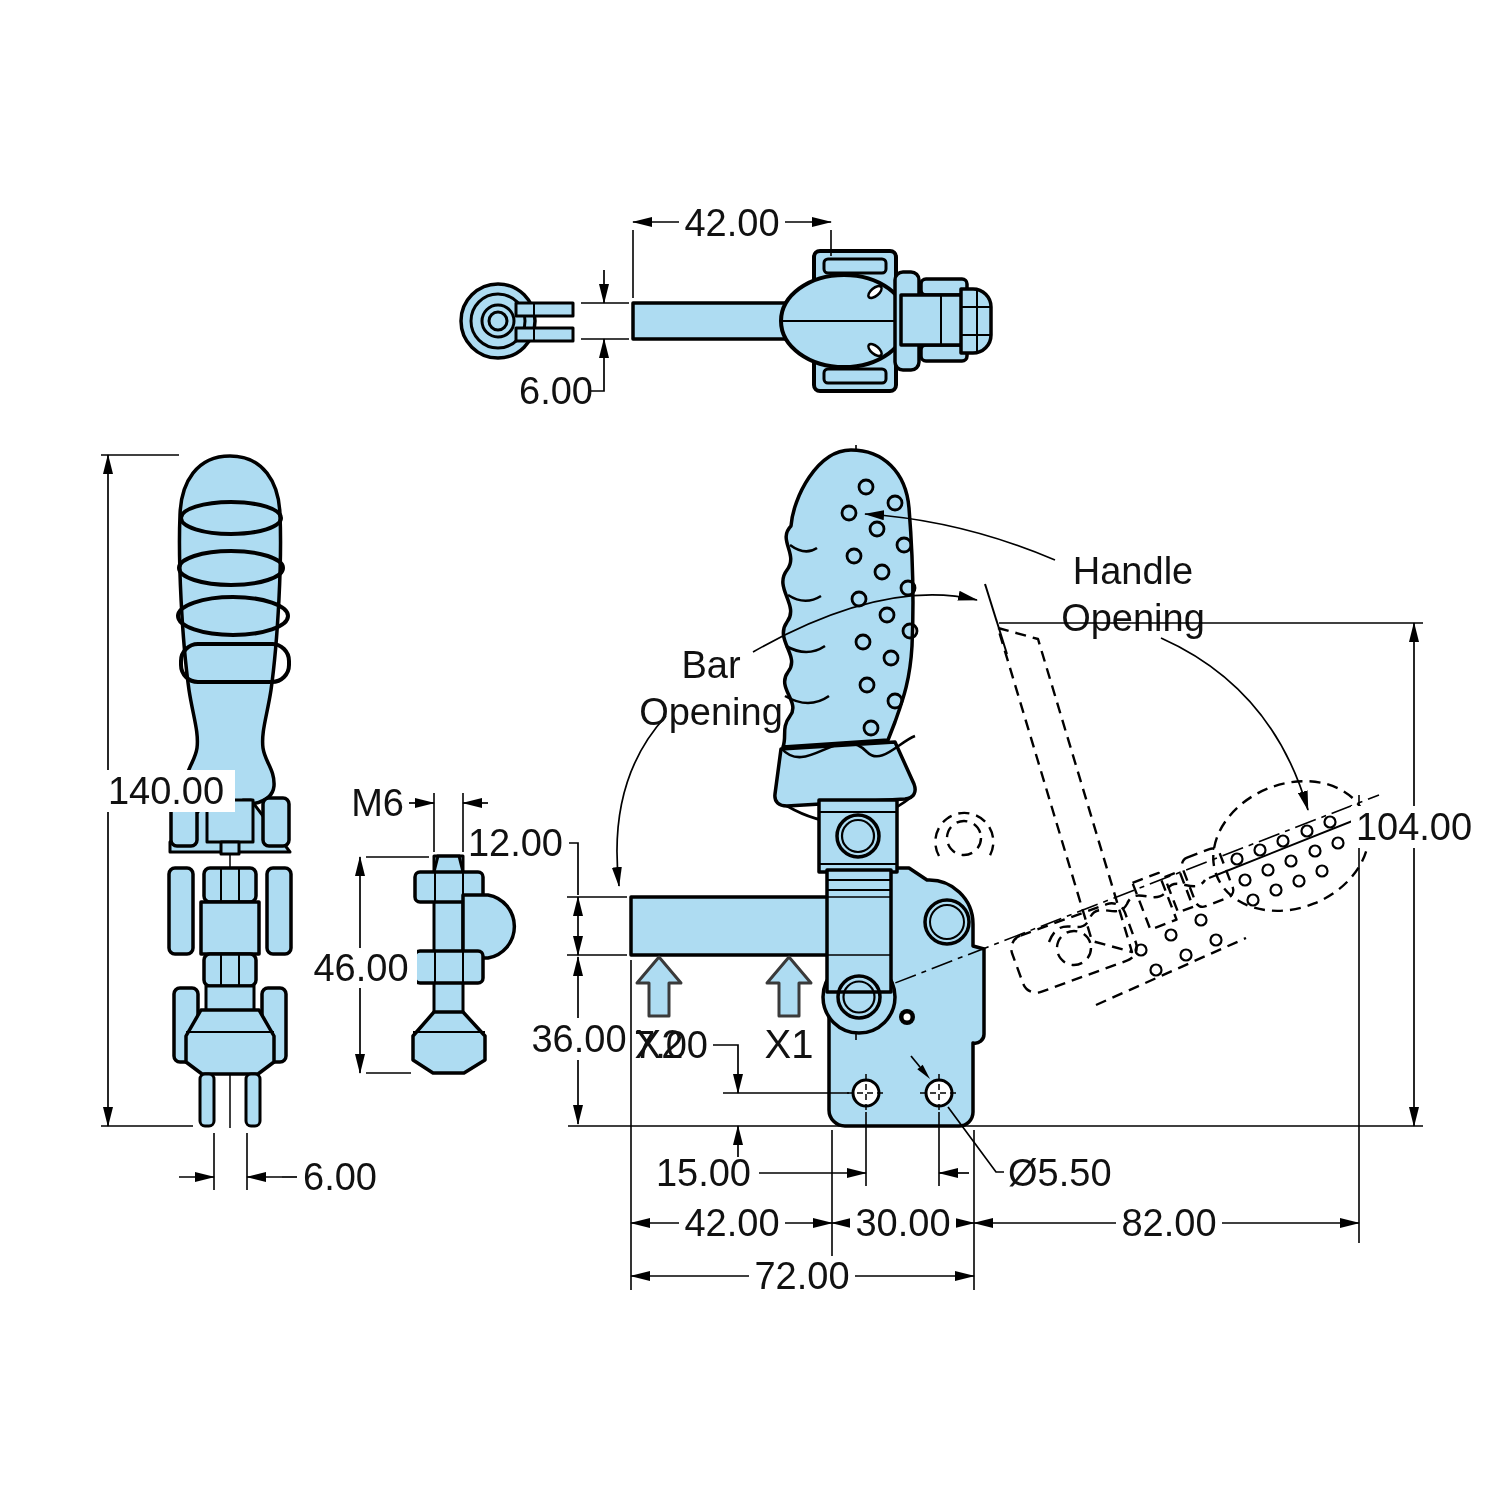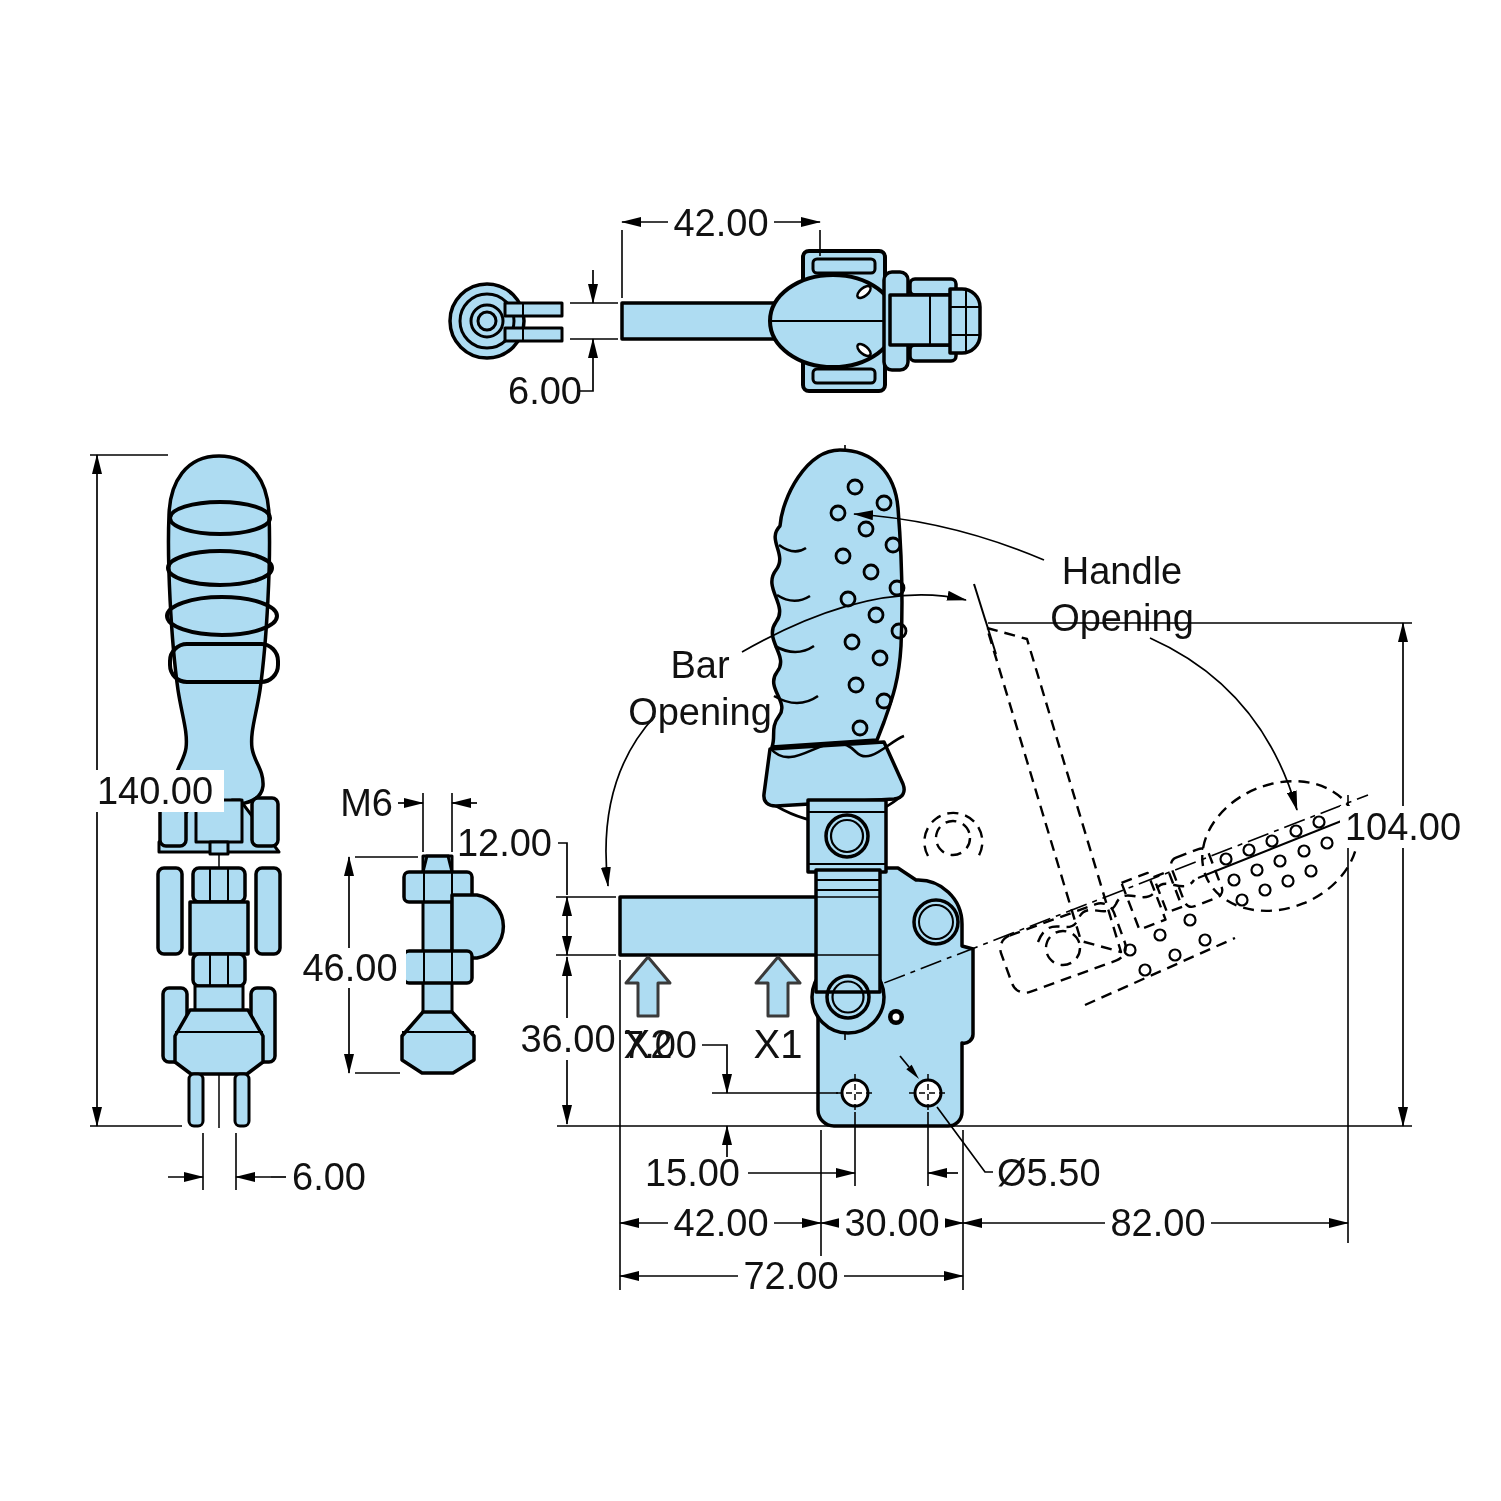--- a/index.html
+++ b/index.html
@@ -1,16 +1,16 @@
 <!DOCTYPE html>
 <html style="--part: #AEDCF2; --line: #000000; --bg: #ffffff;"><head>
 <meta charset="utf-8">
 <style>
   html,body{margin:0;padding:0;background:#fff;}
-  #stage{width:1346px;height:1501px;position:relative;background:var(--bg,#fff);}
+  #stage{width:1346px;height:1501px;position:relative;background:var(--bg,#fff);padding-left:11px;}
   svg{display:block;}
   .part{fill:var(--part,#AEDCF2);stroke:var(--line,#000);stroke-width:3.5;stroke-linejoin:round;}
   .pt3{stroke-width:3;}
   .pt4{stroke-width:4;}
   .nofill{fill:none;}
   .thin{stroke:var(--line,#000);stroke-width:2;fill:none;}
   .thin15{stroke:var(--line,#000);stroke-width:1.5;fill:none;}
   .dim{stroke:var(--line,#000);stroke-width:1.7;fill:none;}
   .ext{stroke:var(--line,#000);stroke-width:1.6;fill:none;}
   .dash{stroke:var(--line,#000);stroke-width:2.4;fill:none;stroke-dasharray:11 7;stroke-linejoin:round;}

